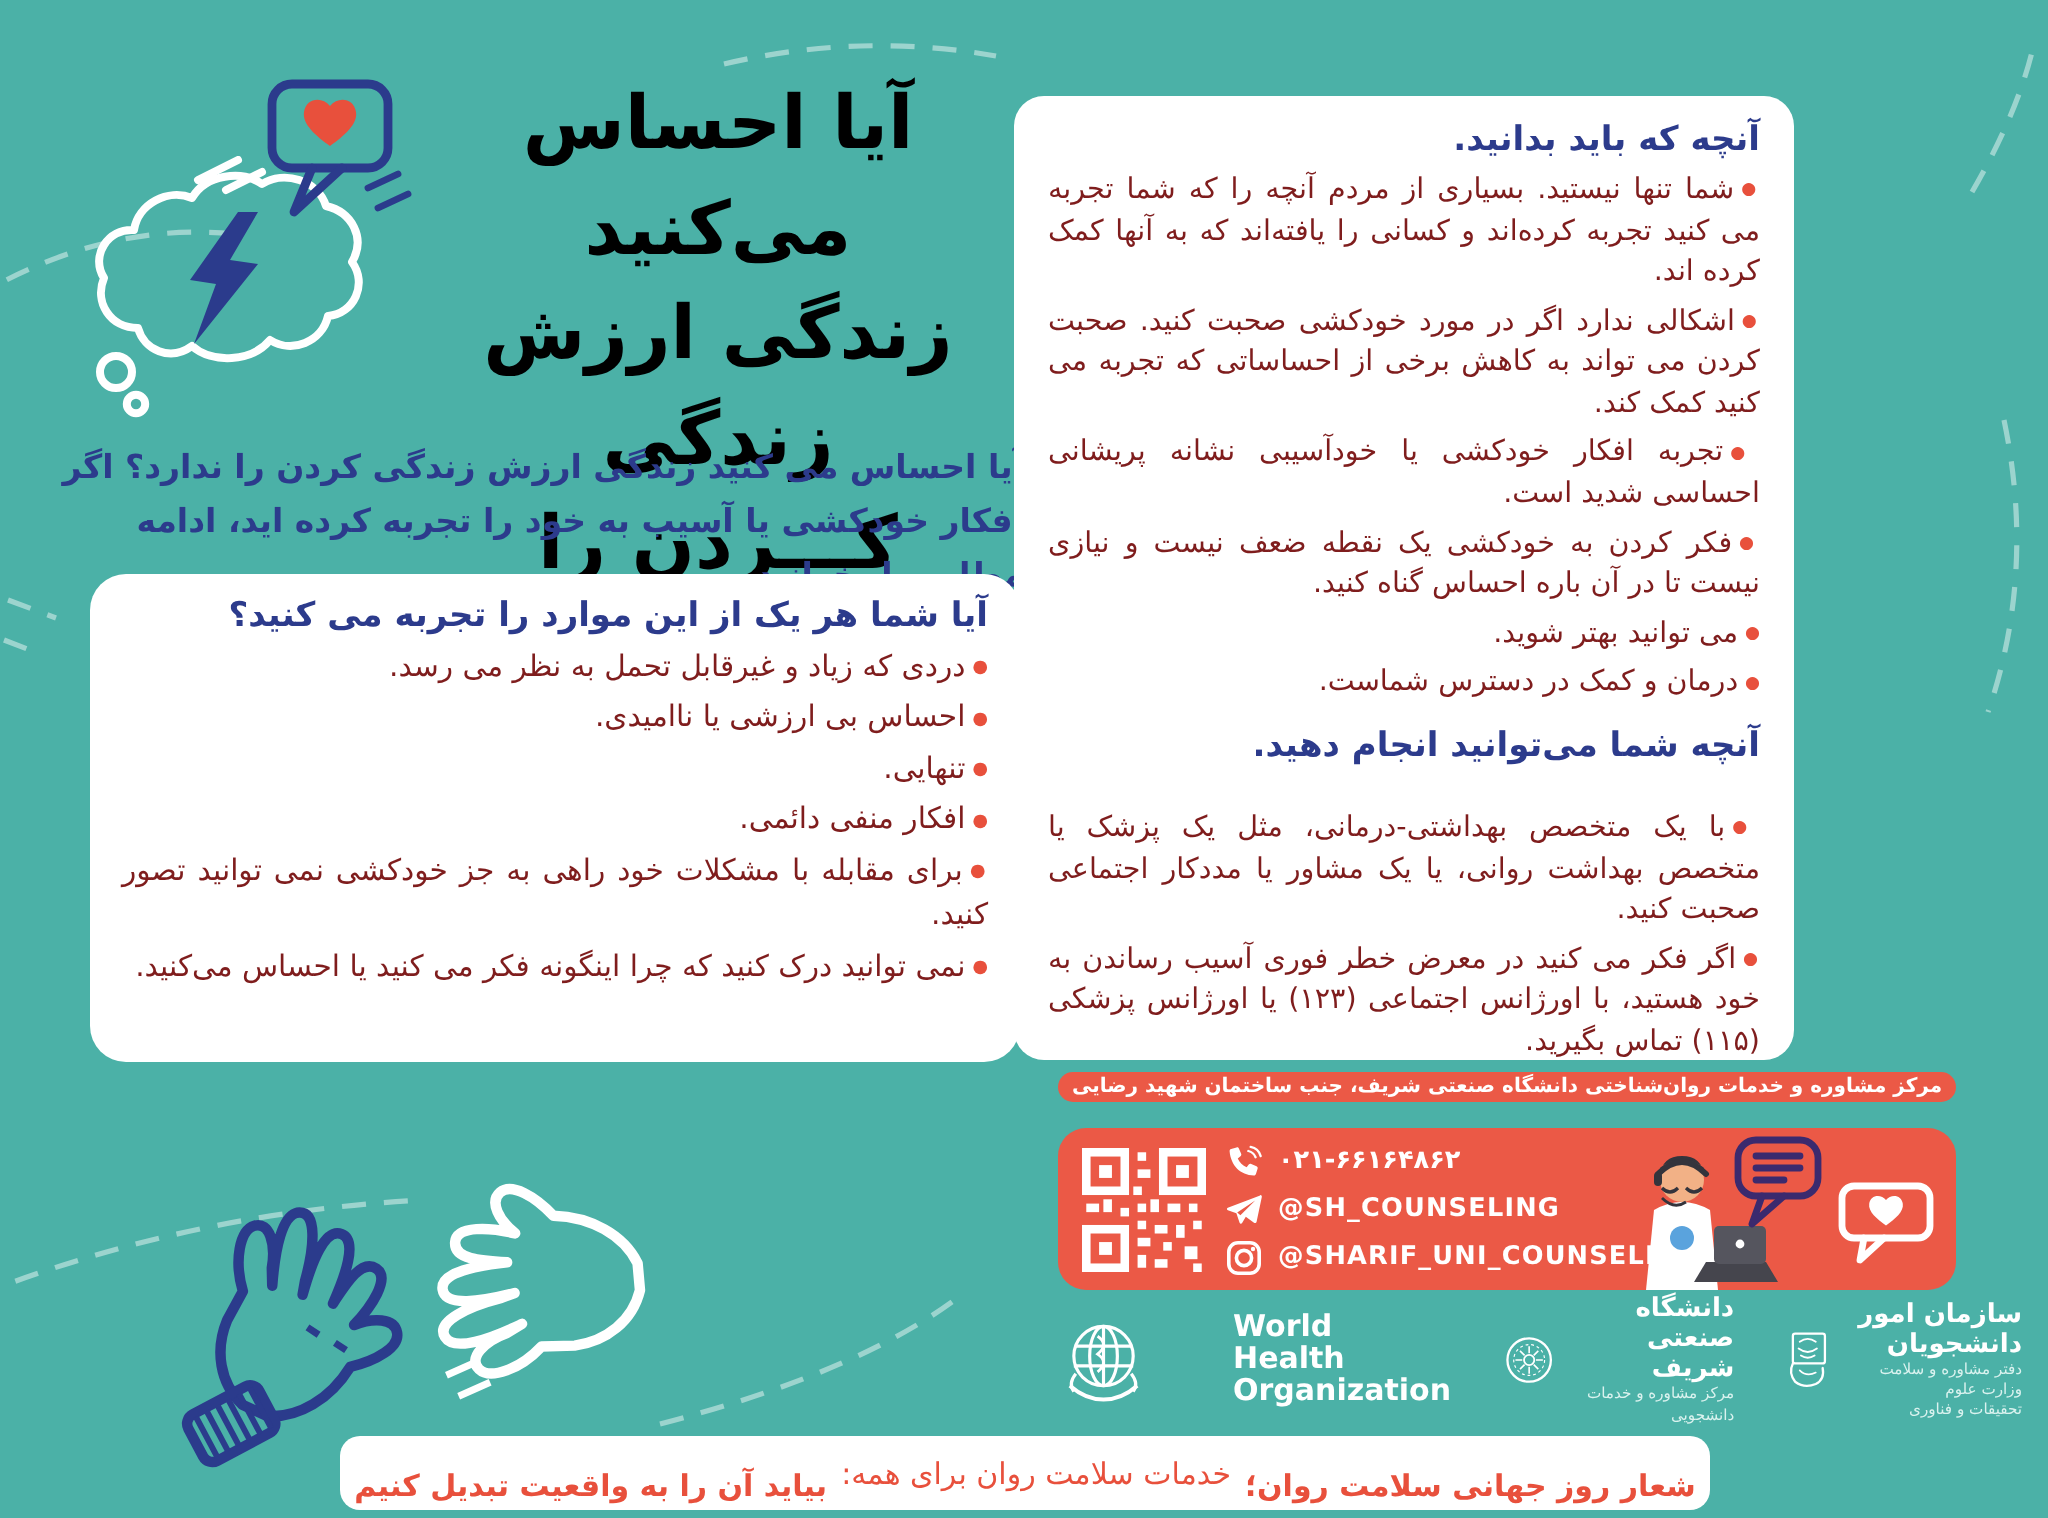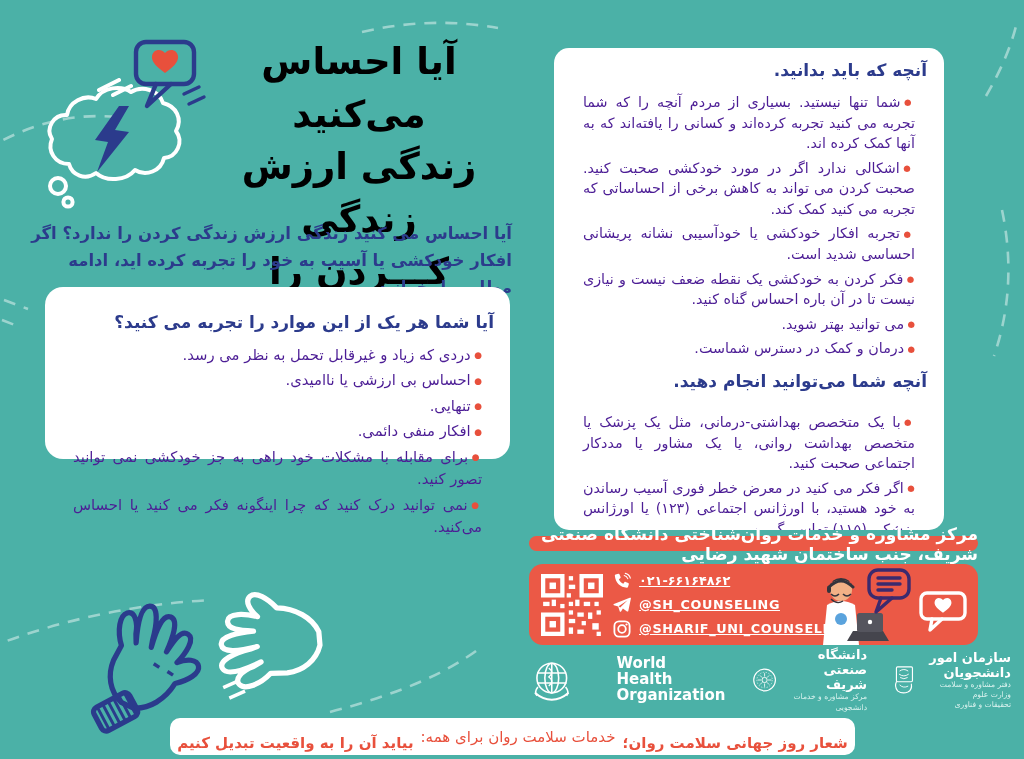--- a/index.html
+++ b/index.html
@@ -9,39 +9,39 @@
   .rtl{direction:rtl;}
   
   .deco{pointer-events:none;}
   
   .title{left:200px;top:36px;width:318px;text-align:center;color:#000000;
          font-size:37px;font-weight:800;line-height:1.42;}
   .intro{left:16px;top:220px;width:496px;text-align:right;color:#2c3b8c;
          font-size:16.5px;font-weight:700;line-height:1.65;}
   
   .card{background:#ffffff;border-radius:18px;box-sizing:border-box;}
-  .card-left{left:45px;top:287px;width:465px;height:172px;padding:25px 16px 8px;}
-  .card-right{left:554px;top:48px;width:390px;height:482px;padding:12px 17px;border-radius:15px;overflow:hidden;}
+  .card-left{left:45px;top:287px;width:465px;height:244px;padding:11px 16px 8px;}
+  .card-right{left:507px;top:48px;width:390px;height:482px;padding:12px 17px;border-radius:15px;overflow:hidden;}
   .sec-h{color:#2c3b8c;font-size:17px;font-weight:800;margin:0 0 5px;text-align:right;}
   .sec-h2{margin:11px 0 21px;}
-  ul.bullets{list-style:none;margin:12px;padding:0;color:#4c1d95;text-align:justify;}
+  ul.bullets{list-style:none;margin:0;padding:0;color:#7f1d1d;text-align:justify;}
   .card-left ul.bullets{font-size:14.8px;line-height:1.52;}
   .card-left ul.bullets li{margin:3px 0;}
   .card-right ul.bullets{font-size:14.3px;line-height:1.44;}
   .card-right ul.bullets li{margin:0 0 4px;}
   ul.bullets li::before{content:"●";color:#e8503c;font-size:.6em;vertical-align:.18em;padding-left:.4em;}
   
   .banner{left:529px;top:536px;width:449px;height:15px;background:#eb5946;border-radius:12px;
-          color:#fff;font-size:17px;font-weight:700;display:flex;align-items:center;justify-content:center;}
+          color:#fff;font-size:10px;font-weight:700;display:flex;align-items:center;justify-content:center;}
   
   .contact{left:529px;top:564px;width:449px;height:81px;background:#eb5946;border-radius:14px;
            display:flex;align-items:center;padding:9px 12px;box-sizing:border-box;direction:ltr;}
   .qr{width:62px;height:62px;flex:0 0 auto;}
   .contact-rows{display:flex;flex-direction:column;gap:6px;margin-left:10px;color:#fff;}
-  .crow{display:flex;align-items:center;gap:8px;font-size:12.8px;font-weight:700;letter-spacing:.6px;text-decoration:underline;}
+  .crow{display:flex;align-items:center;gap:8px;font-size:12.8px;font-weight:700;letter-spacing:.6px;}
   .crow .ic{width:18px;height:18px;flex:0 0 auto;display:block;}
   
   .logos{left:529px;top:652px;width:482px;height:56px;display:flex;align-items:center;gap:26px;color:#fff;}
   .logo{display:flex;align-items:center;gap:8px;}
   .who-text{font-size:15px;font-weight:800;line-height:1.05;color:#fff;margin-left:34px;}
   .fa-logo-title{font-size:13px;font-weight:800;color:#fff;}
   .fa-logo-sub{font-size:7.6px;color:#eafaf7;opacity:.9;line-height:1.35;}
   
   .footer{left:170px;top:718px;width:685px;height:37px;background:#fff;border-radius:10px;
           display:flex;align-items:center;justify-content:center;gap:7px;direction:rtl;

